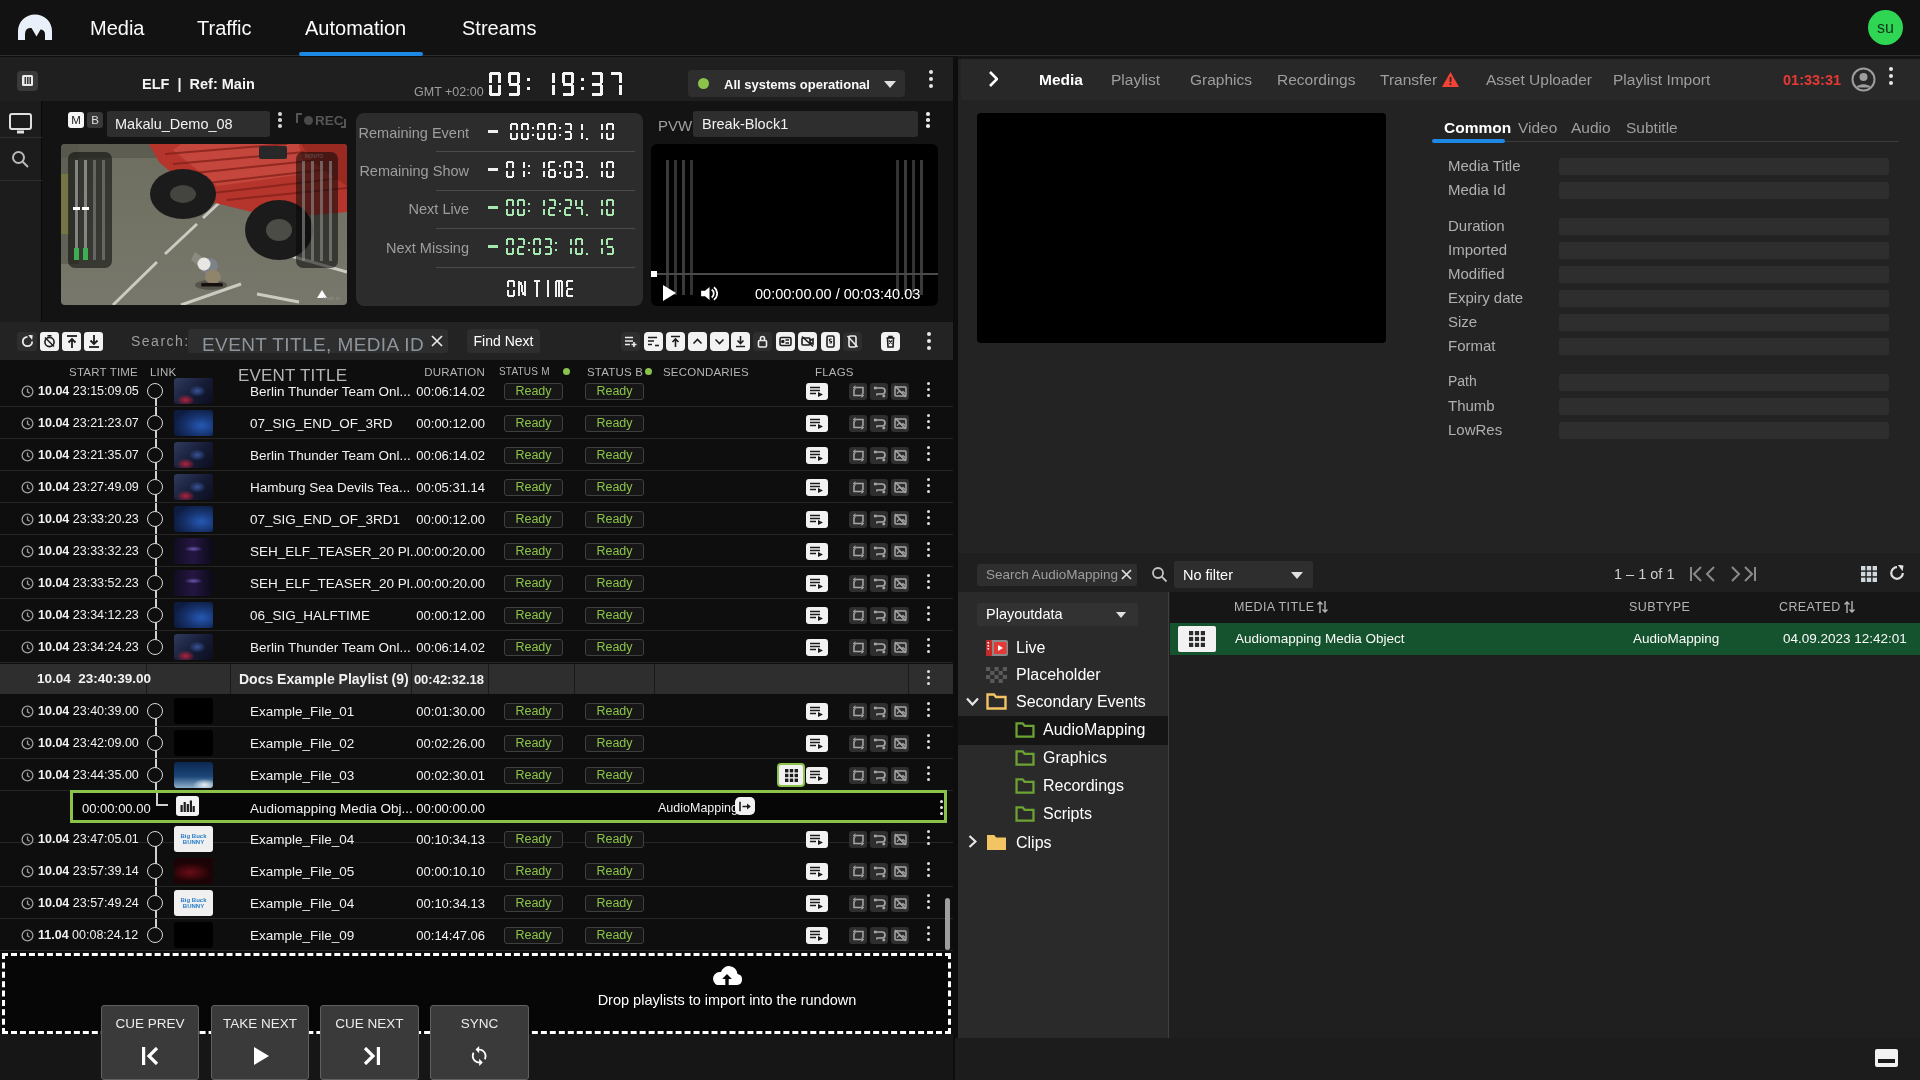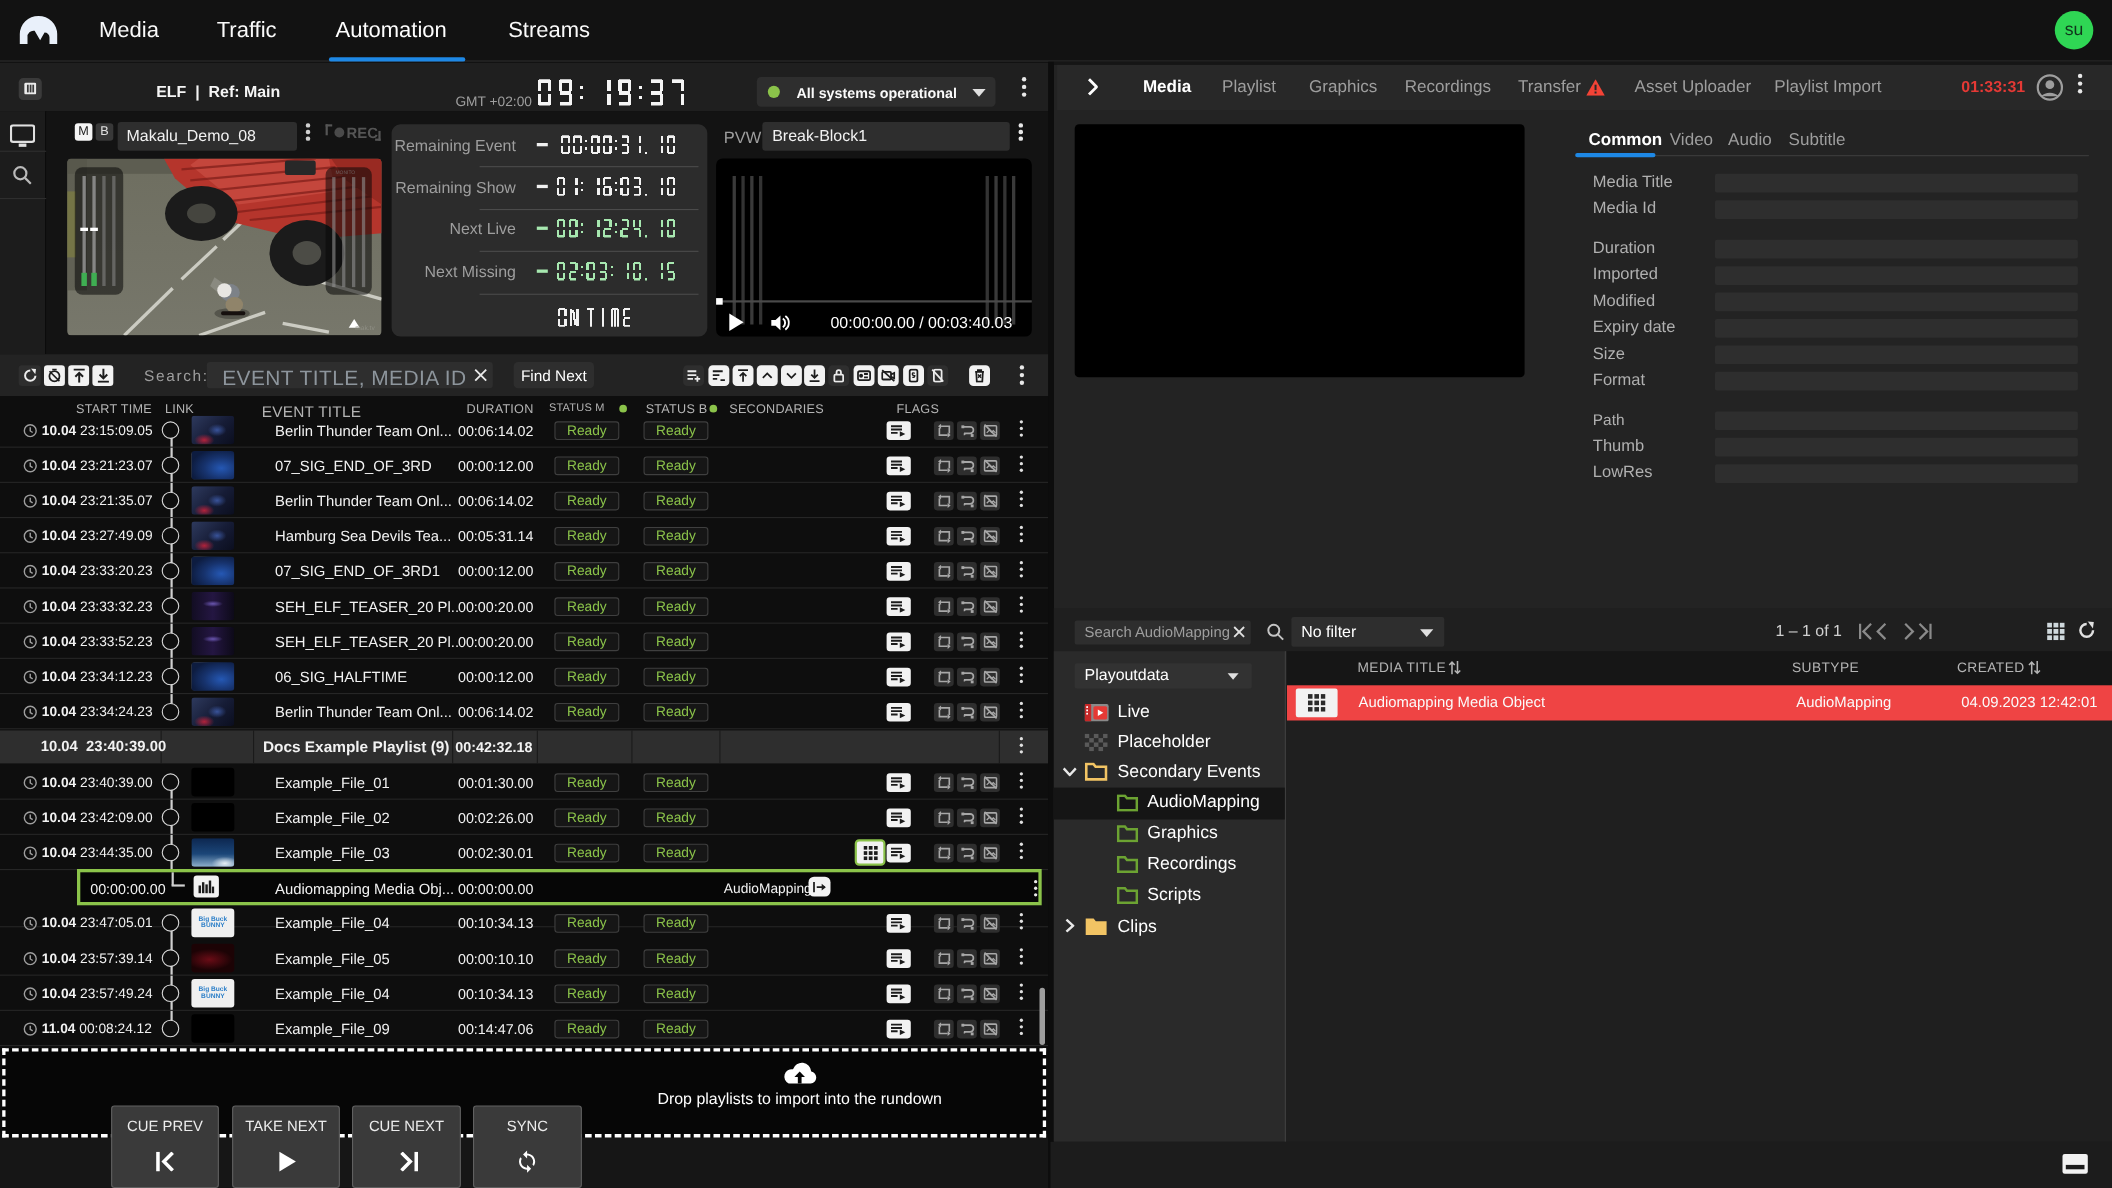--- a/index.html
+++ b/index.html
@@ -702,21 +702,21 @@
       <i></i>
       <i></i>
       <i></i>
     </div>
 </div>
 
 <div class="ab" style="left:0;top:360px;width:953px;height:593px;background:#0e0e0e"></div>
 <div class="ab" style="left:0;top:360px;width:953px;height:15px">
  <div class="txt" style="left:50px;width:88px;top:6px;font-size:11.5px;letter-spacing:.2px;color:#b4b4b4;text-align:right">START TIME</div>
  <div class="txt" style="left:150px;top:6px;font-size:11.5px;letter-spacing:.2px;color:#b4b4b4">LINK</div>
- <div class="txt" style="left:238px;top:6px;font-size:14px;letter-spacing:.2px;color:#b4b4b4">EVENT TITLE</div>
+ <div class="txt" style="left:238px;top:6px;font-size:17px;letter-spacing:.2px;color:#b4b4b4">EVENT TITLE</div>
  <div class="txt" style="left:405px;width:80px;top:6px;font-size:11.5px;letter-spacing:.2px;color:#b4b4b4;text-align:right">DURATION</div>
  <div class="txt" style="left:499px;top:6px;font-size:10px;letter-spacing:.2px;color:#b4b4b4">STATUS M</div>
  <div class="ab" style="left:563px;top:8px;width:7px;height:7px;border-radius:50%;background:#8bc34a"></div>
  <div class="txt" style="left:587px;top:6px;font-size:11.5px;letter-spacing:.2px;color:#b4b4b4">STATUS B</div>
  <div class="ab" style="left:645px;top:8px;width:7px;height:7px;border-radius:50%;background:#8bc34a"></div>
  <div class="txt" style="left:663px;top:6px;font-size:11.5px;letter-spacing:.2px;color:#b4b4b4">SECONDARIES</div>
  <div class="txt" style="left:815px;top:6px;font-size:11.5px;letter-spacing:.2px;color:#b4b4b4">FLAGS</div>
 </div>
 <div class="ab" id="rows" style="left:0;top:375px;width:953px;height:578px;overflow:hidden">
     <div style="position:absolute;left:155px;top:16px;width:1.6px;height:256px;background:#cfcfcf"></div>
@@ -1809,21 +1809,21 @@
       <path d="M4 13 L4 2 M1.5 4.5 L4 2 L6.5 4.5" fill="none" stroke="#b4b4b4" stroke-width="1.4"></path>
       <path d="M9 1 L9 12 M6.5 9.5 L9 12 L11.5 9.5" fill="none" stroke="#b4b4b4" stroke-width="1.4"></path>
     </svg>
  <div class="txt" style="left:459px;top:8px;font-size:12.5px;letter-spacing:.4px;color:#b4b4b4">SUBTYPE</div>
  <div class="txt" style="left:609px;top:8px;font-size:12.5px;letter-spacing:.4px;color:#b4b4b4">CREATED</div>
  <svg class="ab" style="left:673px;top:8px" width="13" height="14" viewBox="0 0 13 14">
       <path d="M4 13 L4 2 M1.5 4.5 L4 2 L6.5 4.5" fill="none" stroke="#b4b4b4" stroke-width="1.4"></path>
       <path d="M9 1 L9 12 M6.5 9.5 L9 12 L11.5 9.5" fill="none" stroke="#b4b4b4" stroke-width="1.4"></path>
     </svg>
 </div>
-<div class="ab" style="left:1170px;top:623px;width:750px;height:32px;background:#ef4444">
+<div class="ab" style="left:1170px;top:623px;width:750px;height:32px;background:#14532d">
  <div class="wic" style="left:8px;top:3px;width:38px;height:26px;border-radius:2px">
       <svg width="16" height="16" viewBox="0 0 16 16">
         <g fill="#2b2b2b">
           <rect x="0" y="0" width="4.2" height="4.2"></rect>
           <rect x="5.9" y="0" width="4.2" height="4.2"></rect>
           <rect x="11.8" y="0" width="4.2" height="4.2"></rect>
           <rect x="0" y="5.9" width="4.2" height="4.2"></rect>
           <rect x="5.9" y="5.9" width="4.2" height="4.2"></rect>
           <rect x="11.8" y="5.9" width="4.2" height="4.2"></rect>
           <rect x="0" y="11.8" width="4.2" height="4.2"></rect>

